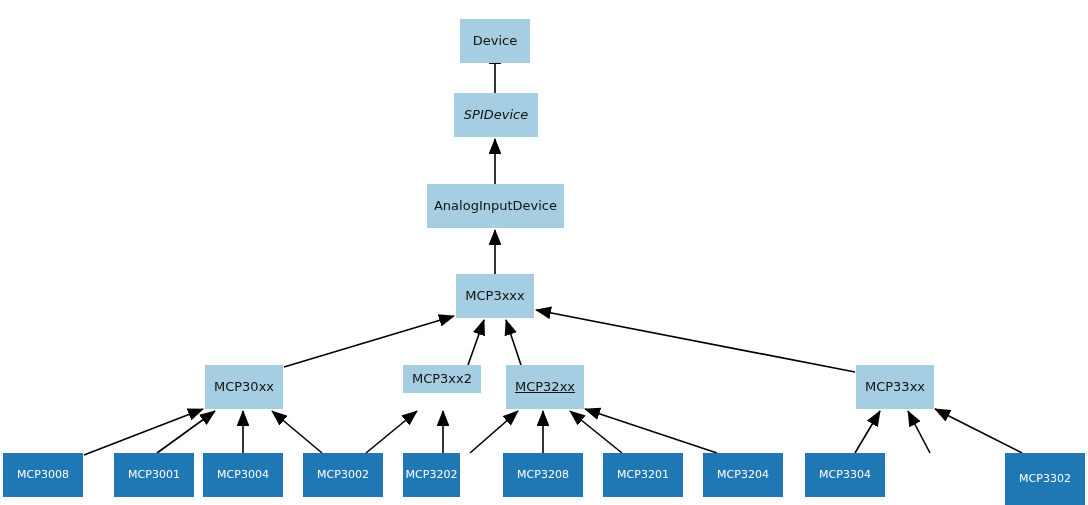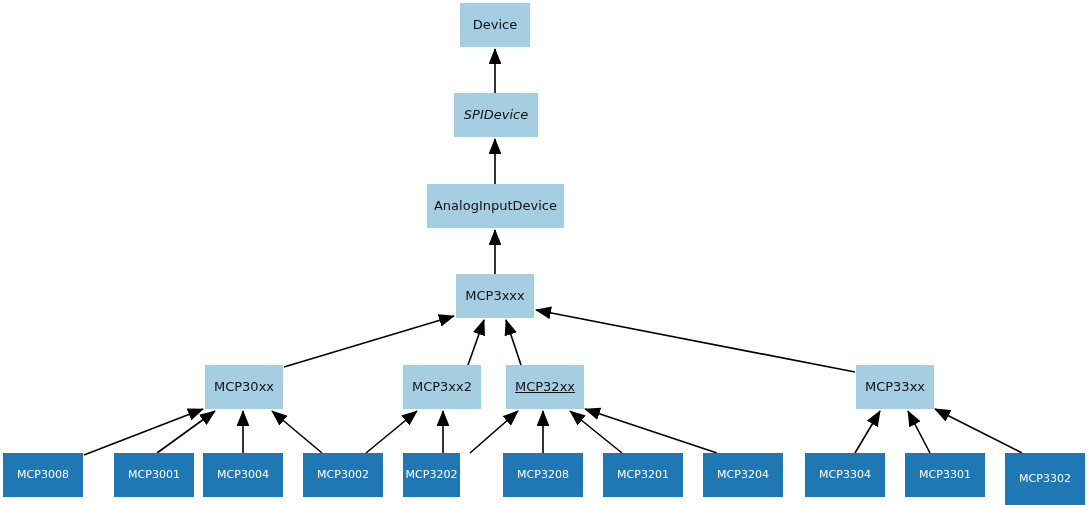--- a/index.html
+++ b/index.html
@@ -85,36 +85,36 @@
         <line x1="543" y1="453" x2="543" y2="411" stroke="#000000" stroke-width="1.6" marker-end="url(#arrowhead)"></line>
         <line x1="622" y1="453" x2="570" y2="411" stroke="#000000" stroke-width="1.6" marker-end="url(#arrowhead)"></line>
         <line x1="717" y1="453" x2="585" y2="409" stroke="#000000" stroke-width="1.6" marker-end="url(#arrowhead)"></line>
         <line x1="855" y1="453" x2="880" y2="411" stroke="#000000" stroke-width="1.6" marker-end="url(#arrowhead)"></line>
         <line x1="930" y1="453" x2="908" y2="411" stroke="#000000" stroke-width="1.6" marker-end="url(#arrowhead)"></line>
         <line x1="1022" y1="453" x2="935" y2="409" stroke="#000000" stroke-width="1.6" marker-end="url(#arrowhead)"></line>
       </g>
   </svg>
 
   <div id="node-layer">
-      <div class="node node-abstract" style="left: 460px; top: 3px; width: 70px; height: 44px;">
+      <div class="node node-abstract" style="left: 460px; top: 19px; width: 70px; height: 44px;">
         <span class="node-label">Device</span>
       </div>
       <div class="node node-abstract" style="left: 454px; top: 93px; width: 84px; height: 44px; font-style: italic;">
         <span class="node-label">SPIDevice</span>
       </div>
       <div class="node node-abstract" style="left: 427px; top: 184px; width: 137px; height: 44px;">
         <span class="node-label">AnalogInputDevice</span>
       </div>
       <div class="node node-abstract" style="left: 456px; top: 274px; width: 78px; height: 44px;">
         <span class="node-label">MCP3xxx</span>
       </div>
       <div class="node node-abstract" style="left: 205px; top: 365px; width: 78px; height: 44px;">
         <span class="node-label">MCP30xx</span>
       </div>
-      <div class="node node-abstract" style="left: 403px; top: 365px; width: 78px; height: 44px;">
+      <div class="node node-abstract" style="left: 403px; top: 365px; width: 78px; height: 28px;">
         <span class="node-label">MCP3xx2</span>
       </div>
       <div class="node node-abstract" style="left: 506px; top: 365px; width: 78px; height: 44px; text-decoration: underline;">
         <span class="node-label">MCP32xx</span>
       </div>
       <div class="node node-abstract" style="left: 856px; top: 365px; width: 78px; height: 44px;">
         <span class="node-label">MCP33xx</span>
       </div>
       <div class="node node-concrete" style="left: 3px; top: 453px; width: 80px; height: 44px;">
         <span class="node-label">MCP3008</span>
@@ -136,21 +136,18 @@
       </div>
       <div class="node node-concrete" style="left: 603px; top: 453px; width: 80px; height: 44px;">
         <span class="node-label">MCP3201</span>
       </div>
       <div class="node node-concrete" style="left: 703px; top: 453px; width: 80px; height: 44px;">
         <span class="node-label">MCP3204</span>
       </div>
       <div class="node node-concrete" style="left: 805px; top: 453px; width: 80px; height: 44px;">
         <span class="node-label">MCP3304</span>
       </div>
-      <div class="node node-concrete" style="left: 905px; top: 453px; width: 80px; height: 44px;">
-        <span class="node-label">MCP3301</span>
-      </div>
       <div class="node node-concrete" style="left: 1005px; top: 453px; width: 80px; height: 53px;">
         <span class="node-label">MCP3302</span>
       </div>
     </div>
 
 </div>
 
 </body></html>

